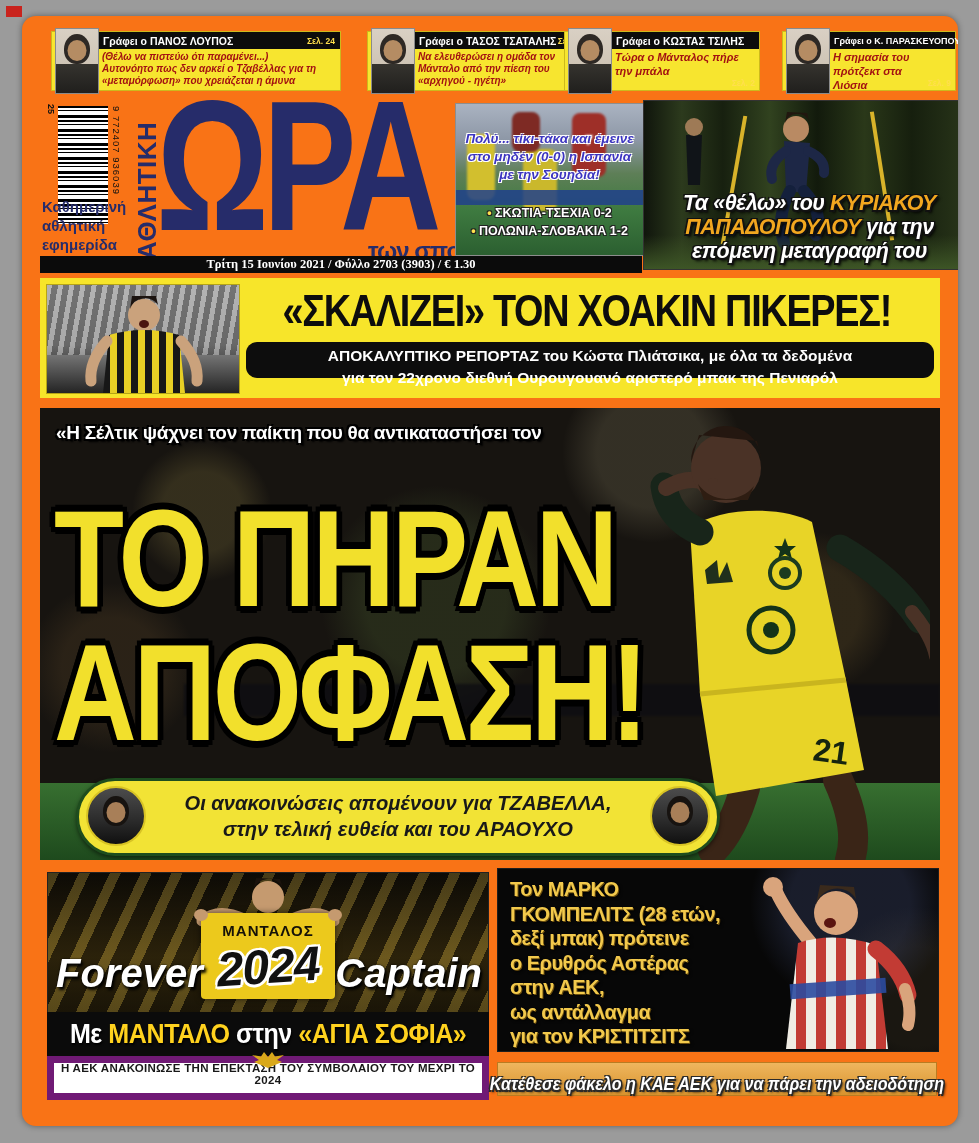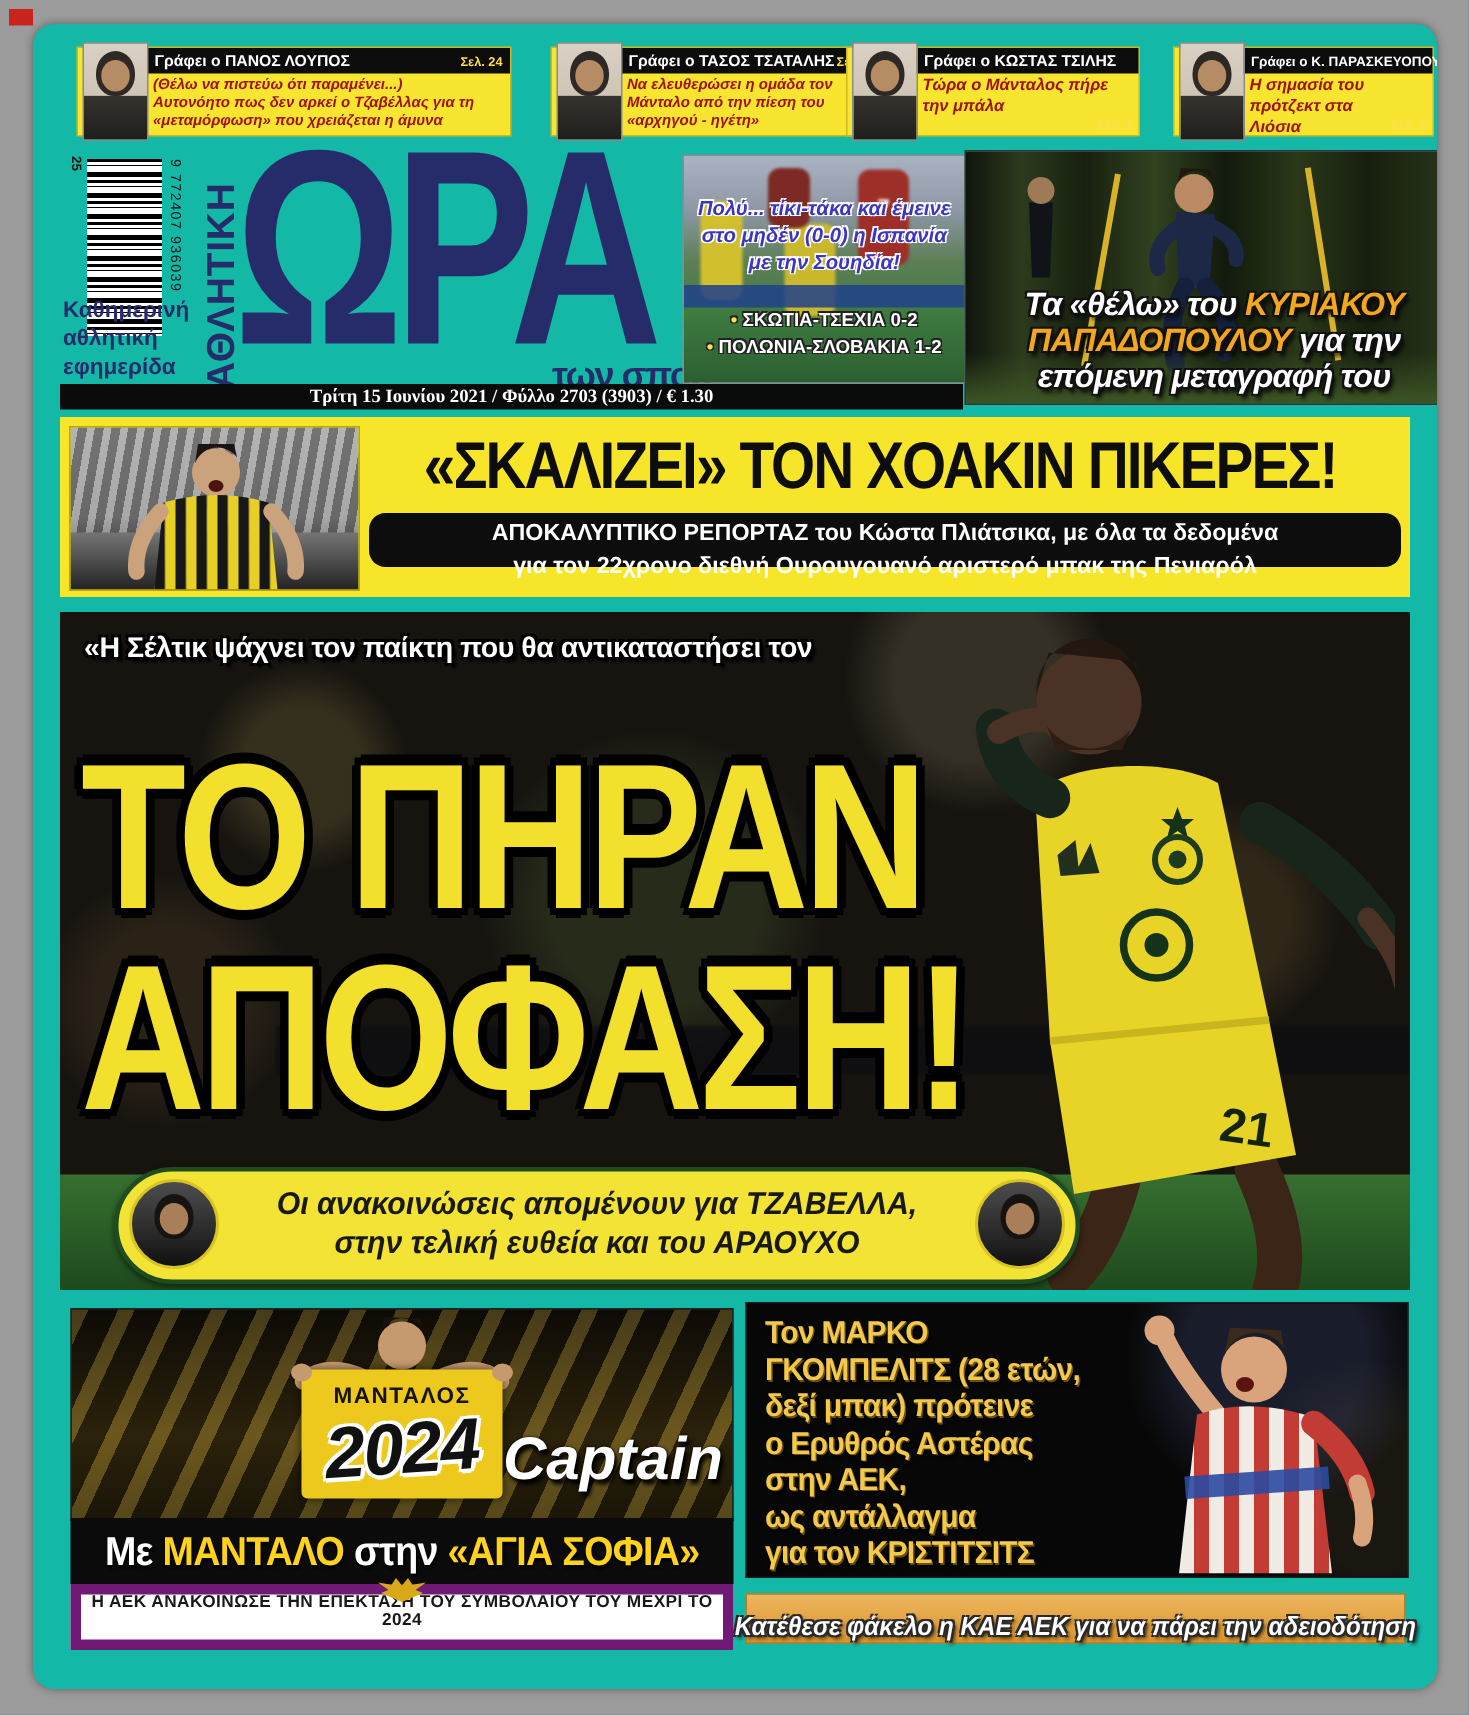--- a/index.html
+++ b/index.html
@@ -2,21 +2,21 @@
 <html><head>
 <meta charset="utf-8">
 <style>
   html,body{margin:0;padding:0;}
   body{
     width:979px;height:1143px;background:#9b9b9b;position:relative;overflow:hidden;
     font-family:"Liberation Sans","DejaVu Sans",sans-serif;
   }
   .corner-mark{position:absolute;left:6px;top:6px;width:16px;height:11px;background:#c9231d;}
   .page{
-    position:absolute;left:22px;top:16px;width:936px;height:1110px;background:#14b8a6;
+    position:absolute;left:22px;top:16px;width:936px;height:1110px;background:#f97316;
     border-radius:14px;box-shadow:0 0 6px rgba(0,0,0,.4);overflow:hidden;
   }
 
   
   .colbox{position:absolute;top:16px;height:58px;background:#f7e52f;box-shadow:0 0 0 1px #cdb91c;}
   .colbox .photo{position:absolute;left:3px;top:-4px;width:42px;height:64px;z-index:2;border:1px solid #8a8a8a;
     background:linear-gradient(180deg,#d9d0c4 0%,#cfc5b6 54%,#35332e 55%,#201f1d 100%);overflow:hidden;}
   .colbox .photo::before{content:'';position:absolute;top:5px;left:50%;transform:translateX(-50%);
     width:26px;height:30px;border-radius:50% 50% 46% 46%;background:#2e2925;}
   .colbox .photo::after{content:'';position:absolute;top:11px;left:50%;transform:translateX(-50%);
@@ -328,20 +328,21 @@
         <path d="M83,40 L137,40 L143,100 L77,100 Z" fill="#14110b"></path>
         <path d="M86,44 Q60,32 44,46" stroke="#c59a6f" stroke-width="11" fill="none" stroke-linecap="round"></path>
         <path d="M134,44 Q160,32 176,46" stroke="#c59a6f" stroke-width="11" fill="none" stroke-linecap="round"></path>
       </svg>
       <div class="m-shirt">
         <div class="nm">ΜΑΝΤΑΛΟΣ</div>
       </div>
       <div class="hand l"></div>
       <div class="hand r"></div>
       <div class="m-year">2024</div>
+      <div class="m-forever">Forever</div>
       <div class="m-captain">Captain</div>
     </div>
     <div class="m-strip">
       <span class="in">
         <span>Με </span><span class="yl">ΜΑΝΤΑΛΟ</span><span> στην </span><span class="yl">«ΑΓΙΑ ΣΟΦΙΑ»</span>
       </span>
     </div>
     <div class="m-caption">
       <svg class="eagle" width="36" height="18" viewBox="0 0 36 18">
         <path d="M18,17 L4,11 L9,9 L2,4 L11,5.5 L14,1 L18,6 L22,1 L25,5.5 L34,4 L27,9 L32,11 Z" fill="#d9a81a"></path>

